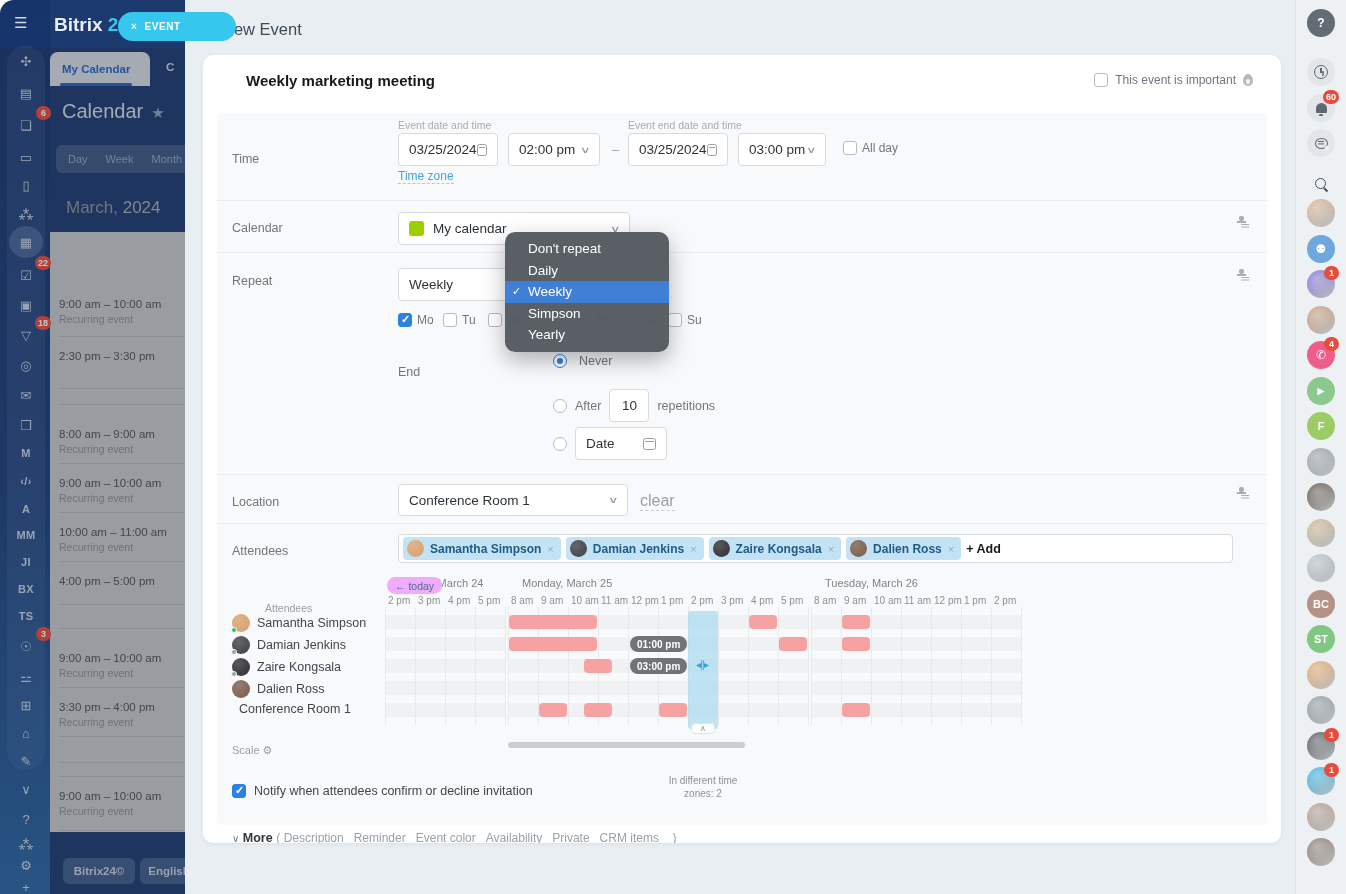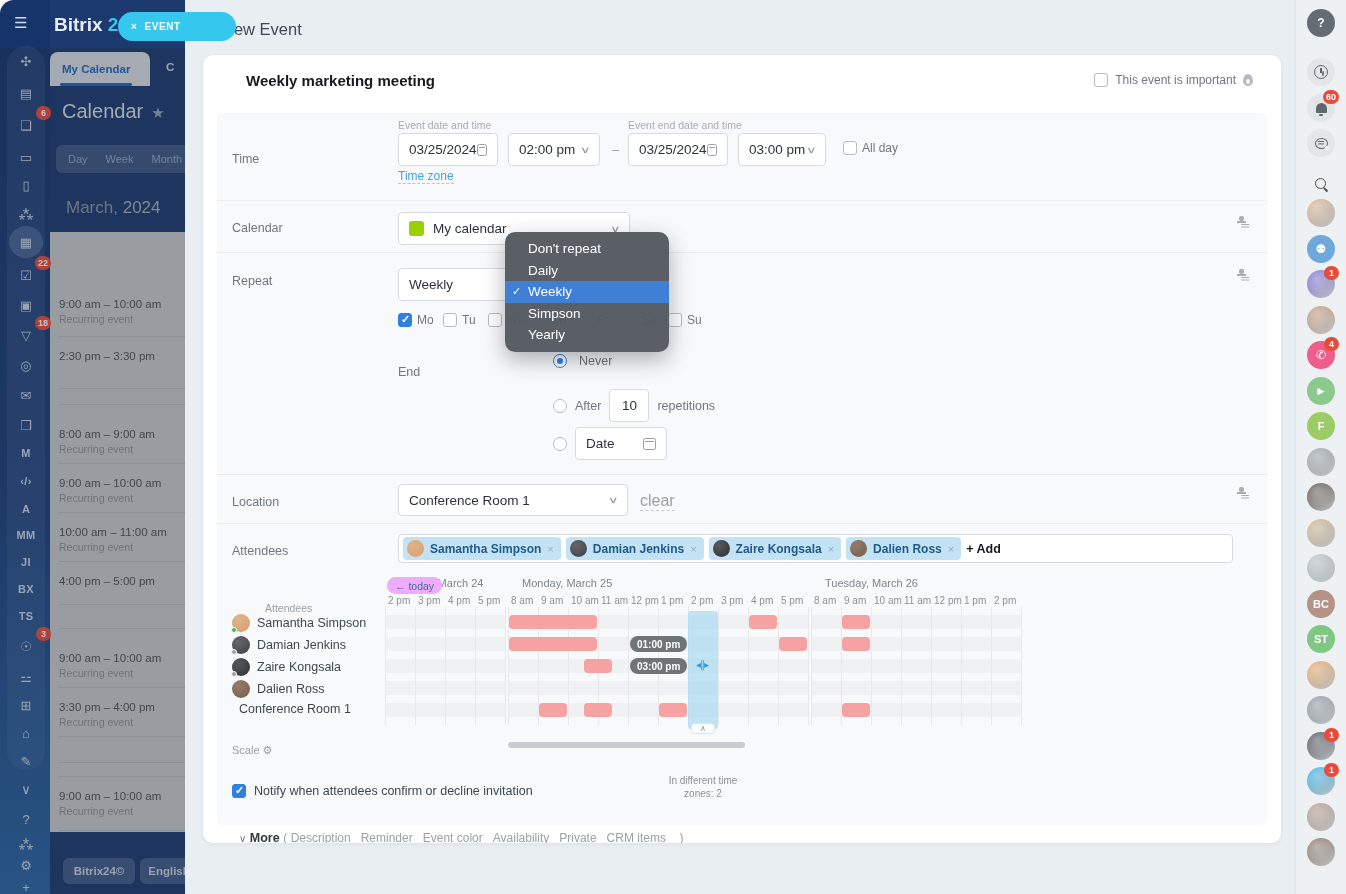--- a/index.html
+++ b/index.html
@@ -83,21 +83,21 @@
   .vline { position:absolute; width:1px; background:#e7e9eb; }
   .busy { position:absolute; height:14px; background:#f7a2a2; border-radius:4px; }
   .selband { position:absolute; background:rgba(148,211,240,.55); border-radius:3px; }
   .tbadge { position:absolute; height:16px; background:#6f7479; border-radius:8px; color:#fff; font-size:10px; font-weight:bold; display:flex; align-items:center; padding:0 7px; white-space:nowrap; }
   .collapse { position:absolute; width:24px; height:11px; background:#fdfefe; border:1px solid #dfe3e6; border-radius:4px; font-size:8px; color:#8d9297; text-align:center; line-height:10px; cursor:pointer; }
   .handle { position:absolute; color:#2f9fd8; font-size:10px; letter-spacing:-1px; cursor:ew-resize; }
   .scrollbar { position:absolute; height:6px; background:#c9ccd0; border-radius:3px; cursor:pointer; }
   .today-pill { position:absolute; height:17px; background:#f0abfc; border-radius:9px; color:#47708e; font-size:10.5px; display:flex; align-items:center; padding:0 8px; cursor:pointer; z-index:2; }
   .tz-note { position:absolute; font-size:10px; color:#8d9297; text-align:center; line-height:1.3; }
   .scale { position:absolute; font-size:11px; color:#9aa0a5;text-align:right; }
-  .more-row { position:absolute; left:36px; font-size:12.5px; color:#30363c; font-weight:bold; white-space:nowrap; }
+  .more-row { position:absolute; left:29px; font-size:12.5px; color:#30363c; font-weight:bold; white-space:nowrap; }
   .more-row .mfield { font-weight:normal; color:#9aa0a6; border-bottom:1px dashed #c6cbd0; margin-right:10px; font-size:12px; }
   .more-row .paren { font-weight:normal; color:#9aa0a6; font-size:12px; }
 
   
   .dropdown { position:absolute; left:505px; top:232px; width:164px; background:rgba(85,90,97,.97); border-radius:10px; padding:6px 0; z-index:20; box-shadow:0 8px 22px rgba(30,35,45,.35); }
   .dd-item { height:21.5px; color:#fff; font-size:13.5px; display:flex; align-items:center; padding-left:23px; cursor:pointer; position:relative; }
   .dd-item.sel { background:#3f7fd6; }
   .dd-item.sel::before { content:"\2713"; position:absolute; left:7px; font-size:11px; }
 
   

